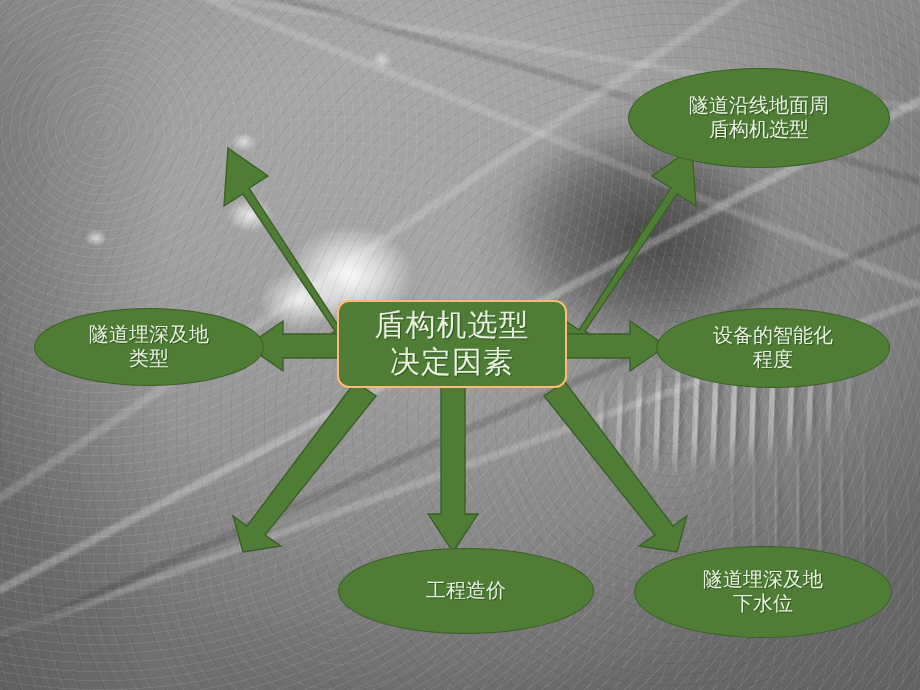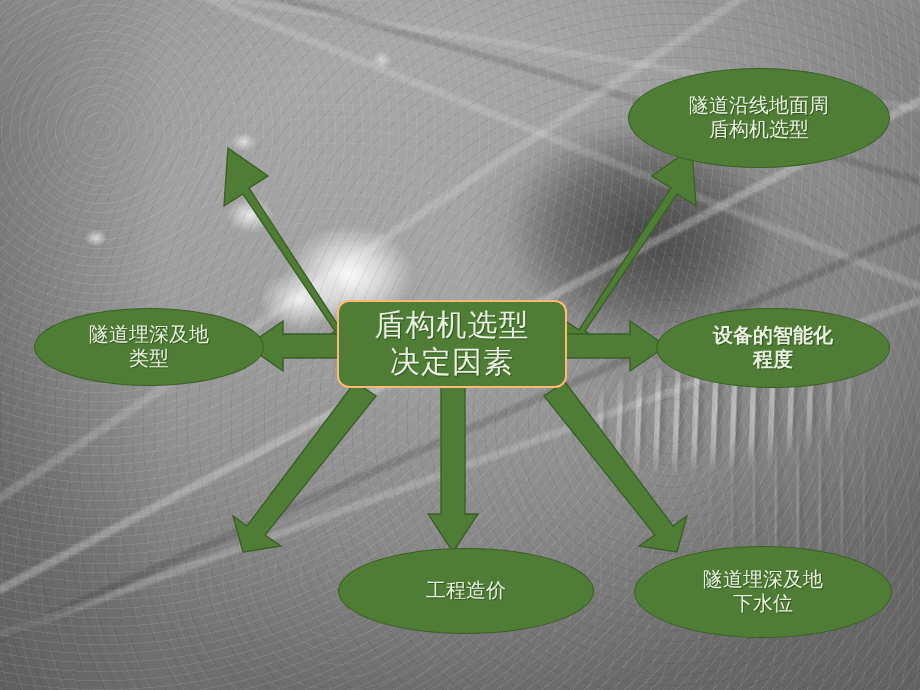--- a/index.html
+++ b/index.html
@@ -183,21 +183,21 @@
   <div class="node ellipse" style="left:628px; top:68px; width:262px; height:100px;">
     <span>隧道沿线地面周
 盾构机选型</span>
   </div>
 
   <div class="node ellipse" style="left:34px; top:308px; width:230px; height:78px;">
     <span>隧道埋深及地
 类型</span>
   </div>
 
-  <div class="node ellipse" style="left:656px; top:308px; width:234px; height:80px;font-weight:bold;">
+  <div class="node ellipse" style="left:656px; top:308px; width:234px; height:80px;">
     <span>设备的智能化
 程度</span>
   </div>
 
 
   <div class="node ellipse" style="left:338px; top:548px; width:256px; height:86px;justify-content:center;">
     <span>工程造价</span>
   </div>
 
   <div class="node ellipse" style="left:634px; top:546px; width:258px; height:92px;">

